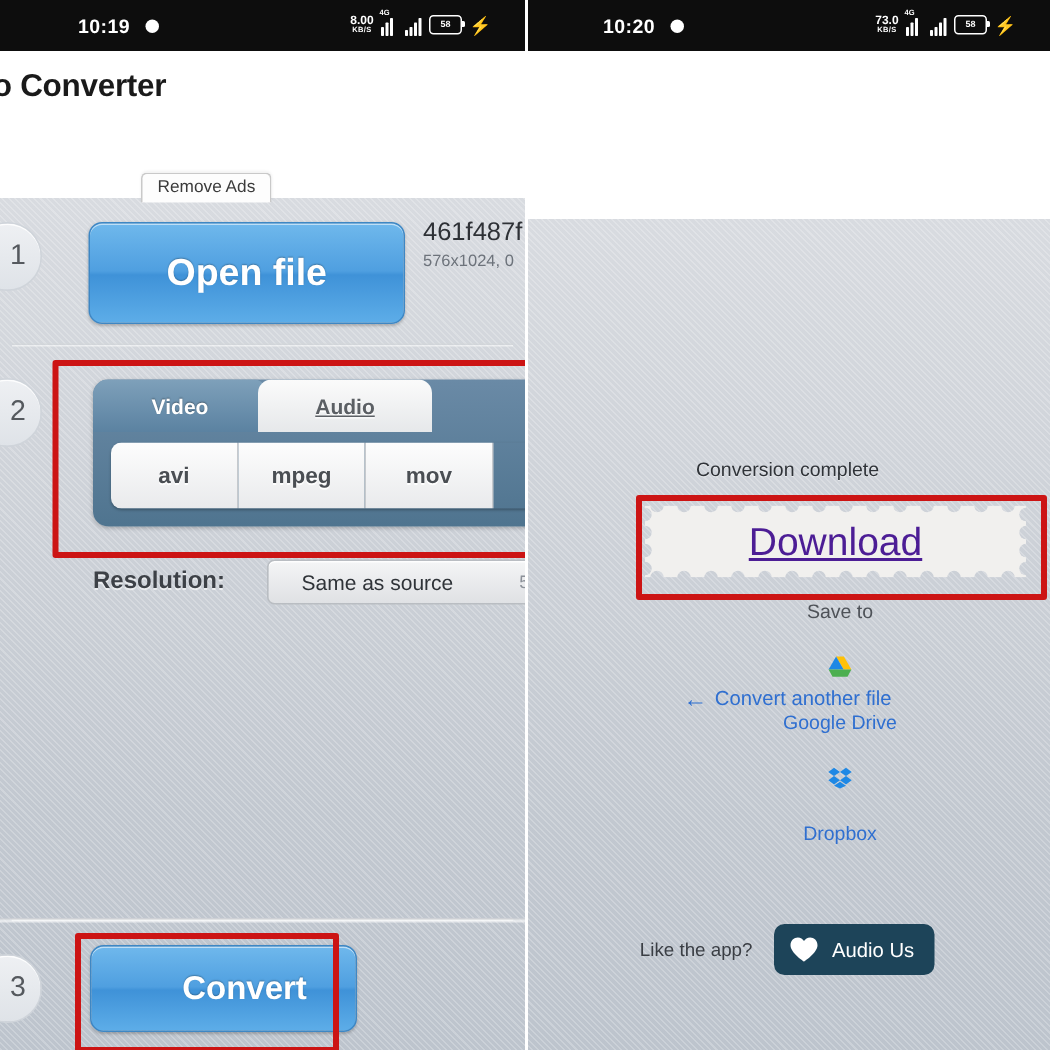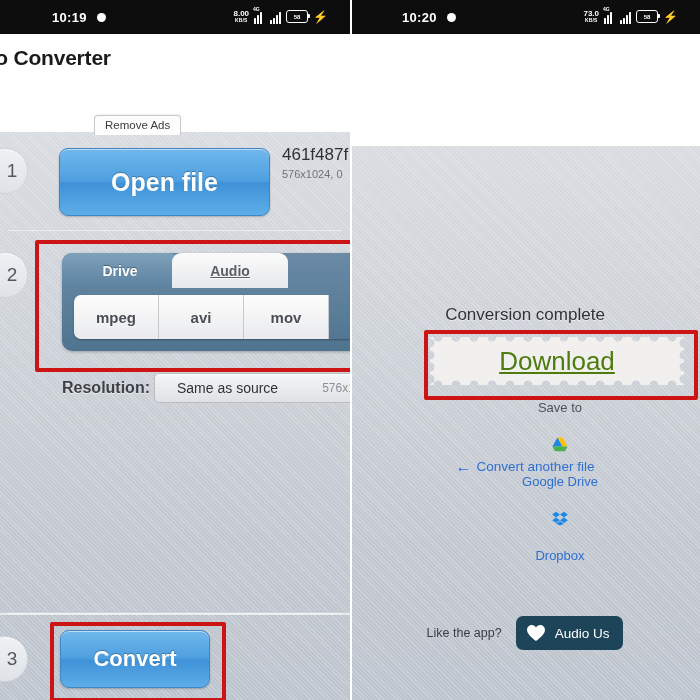--- a/index.html
+++ b/index.html
@@ -142,50 +142,50 @@
     background:linear-gradient(180deg,#6f757c,#575c63);
     color:#ffffff;text-shadow:0 -1px 1px rgba(0,0,0,.45);
     border-radius:7px 0 0 7px;
     box-shadow:inset 0 1px 0 rgba(255,255,255,.22);
   }
 
   
   .res-row{position:absolute;left:0;top:373px;width:350px;display:flex;align-items:center;}
   .res-label{margin-left:62px;font-size:16px;font-weight:bold;color:#3d4147;text-shadow:0 1px 0 rgba(255,255,255,.6);}
   .res-select{
-    margin-left:4px;height:28px;flex:1;margin-right:-40px;
+    margin-left:28px;height:28px;flex:1;margin-right:-40px;
     background:linear-gradient(180deg,#f4f5f6,#dfe1e4);
     border:1px solid #b9bdc2;border-radius:5px;
     display:flex;align-items:center;
     box-shadow:inset 0 1px 0 rgba(255,255,255,.9);
     cursor:pointer;
   }
   .res-value{margin-left:22px;font-size:14px;color:#2f3338;}
   .res-dim{margin-left:44px;font-size:12px;color:#8c9199;white-space:nowrap;}
 
   
   .convert-divider{position:absolute;left:0;top:612px;width:350px;height:2px;background:rgba(255,255,255,.6);border-top:1px solid rgba(120,128,140,.25);}
-  .convert-btn{position:absolute;left:60px;top:630px;width:148px;height:56px;font-size:22px;}
+  .convert-btn{position:absolute;left:60px;top:630px;width:148px;height:56px;font-size:22px;padding-left:28px;}
 
   
   .redbox{position:absolute;border:4px solid #cc1414;border-radius:2px;z-index:35;pointer-events:none;}
   .rb-fmt{left:35px;top:240px;width:314px;height:124px;}
   .rb-convert{left:50px;top:622px;width:168px;height:72px;}
 
   
   .conv-complete{
     position:absolute;left:0;top:305px;width:350px;text-align:center;
-    font-size:17px;color:#2f3338;text-shadow:0 1px 0 rgba(255,255,255,.5);
+    font-size:13px;color:#2f3338;text-shadow:0 1px 0 rgba(255,255,255,.5);
   }
   .ticket-wrap{position:absolute;left:80px;top:337px;width:254px;height:48px;}
   .ticket-svg{position:absolute;left:0;top:0;}
   .download-label{
     position:absolute;left:0;top:0;width:254px;height:48px;
     display:flex;align-items:center;justify-content:center;
-    font-size:26px;color:#4d7c0f;text-decoration:underline;
+    font-size:26px;color:#4c1d95;text-decoration:underline;
     cursor:pointer;
   }
   .saveto{
     position:absolute;left:0;top:400px;width:420px;
     display:flex;align-items:center;justify-content:center;gap:22px;
     font-size:13px;
     flex-direction:column;
   }
   .saveto .lbl{color:#4e5258;}
   .saveto a{color:#2f6fd0;text-decoration:none;cursor:pointer;}
@@ -265,26 +265,26 @@
     </div>
 
     <div class="btn-blue open-file">Open file</div>
     <div class="file-meta">
       <div class="file-name">461f487f</div>
       <div class="file-sub">576x1024, 0</div>
     </div>
 
     <div class="fmt-card">
       <div class="tabs">
-        <div class="tab active">Drive</div>
+        <div class="tab active">Video</div>
         <div class="tab inactive">Audio</div>
       </div>
       <div class="fmt-row">
+        <div class="fmt">avi</div>
         <div class="fmt">mpeg</div>
-        <div class="fmt">avi</div>
         <div class="fmt">mov</div>
 
       </div>
     </div>
 
     <div class="res-row">
       <div class="res-label">Resolution:</div>
       <div class="res-select">
         <div class="res-value">Same as source</div>
         <div class="res-dim">576x10</div>

